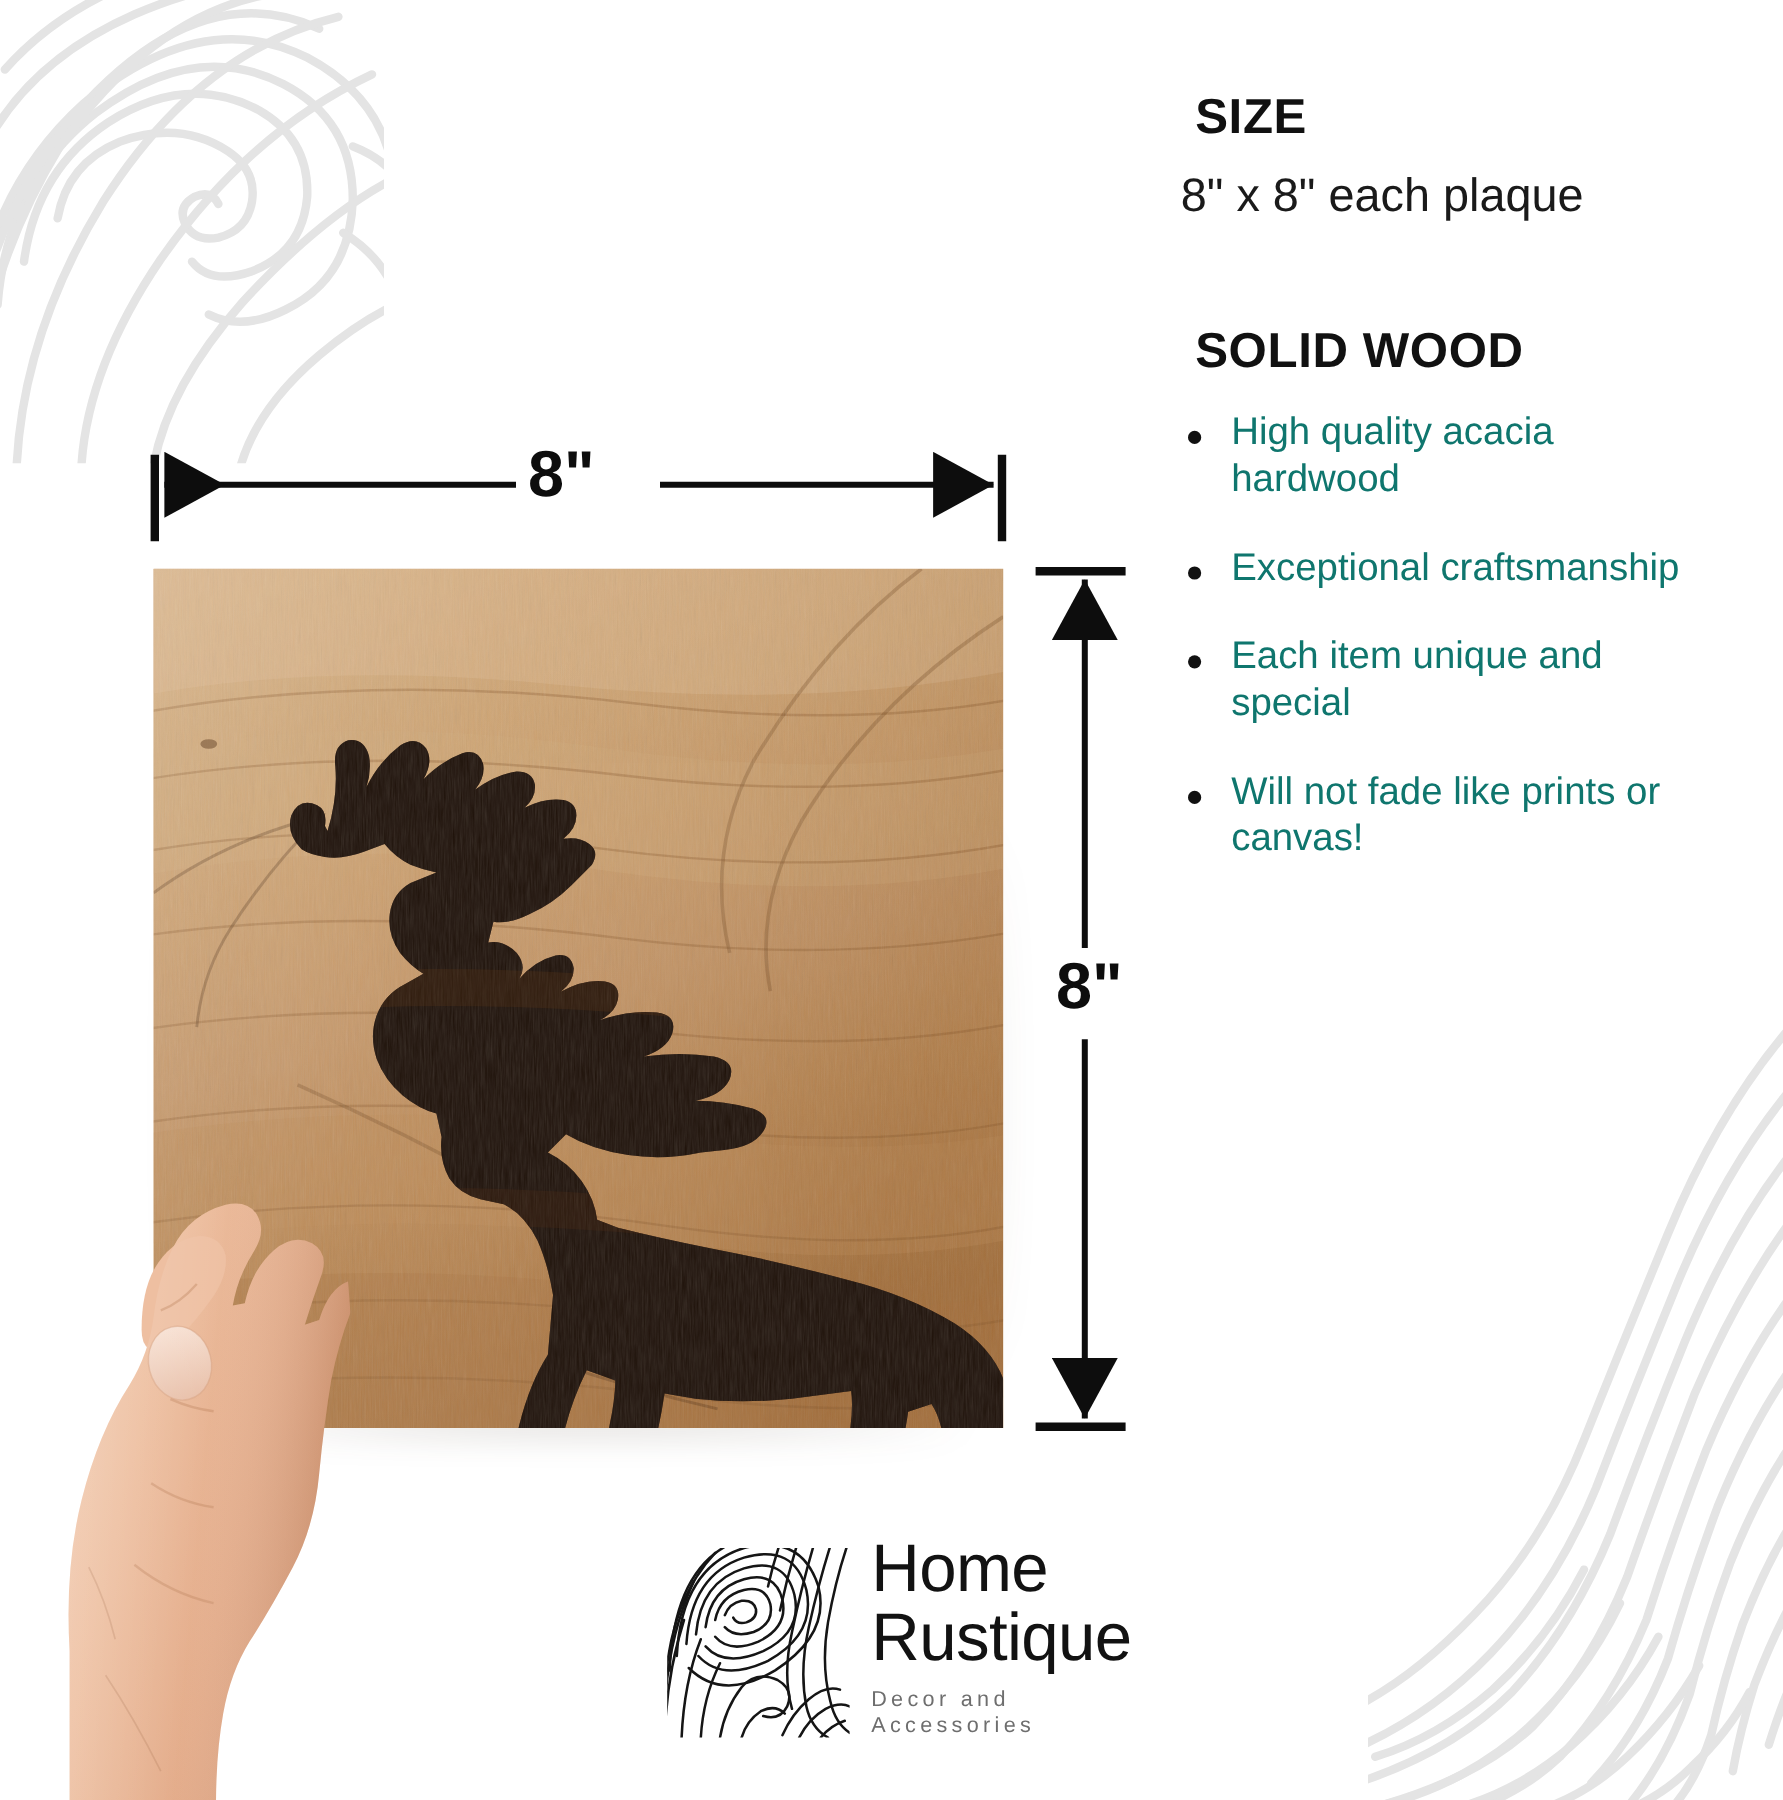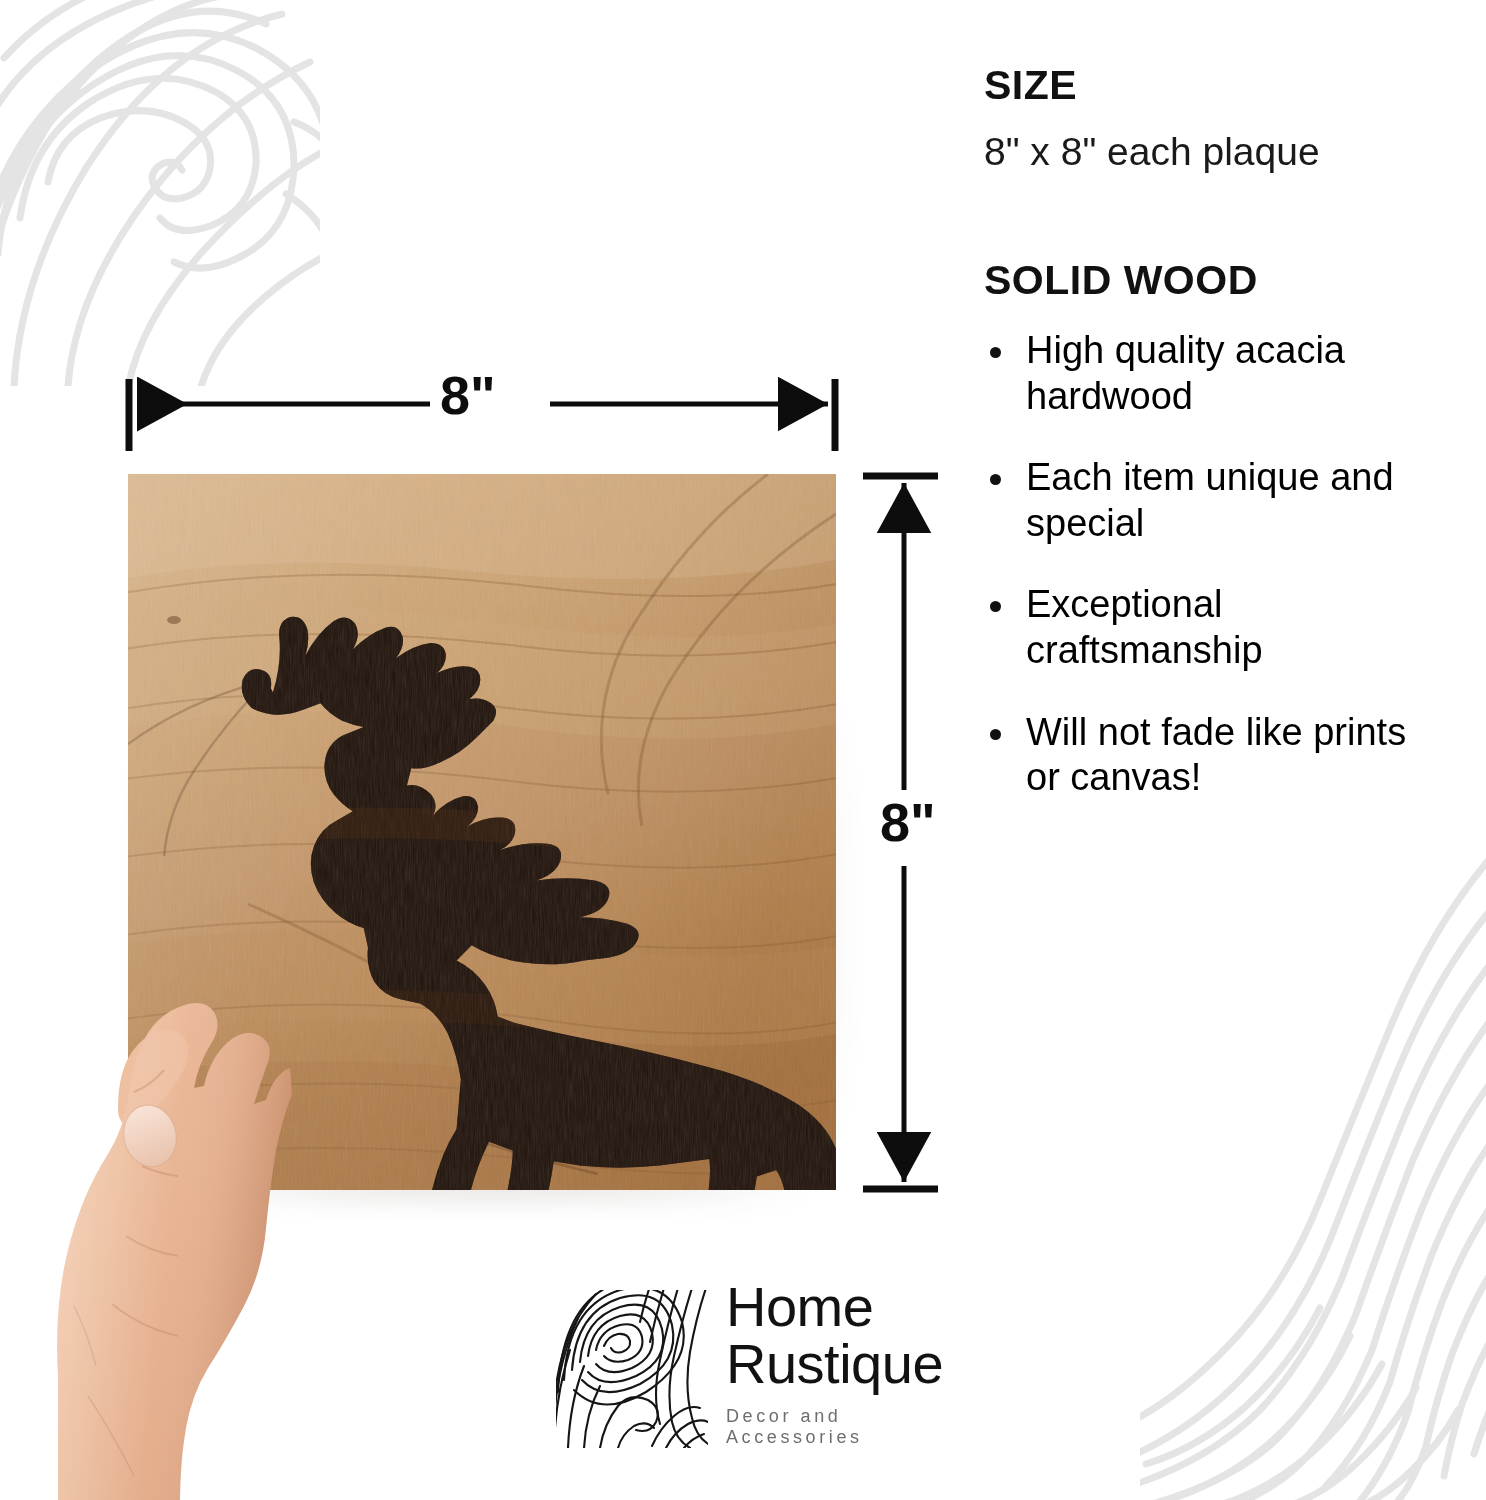--- a/index.html
+++ b/index.html
@@ -81,21 +81,21 @@
     left: 984px;
     top: 64px;
     width: 460px;
   }
   .info-heading {
     font-family: "Liberation Sans", sans-serif;
     font-weight: 700;
     font-size: 41px;
     letter-spacing: 0.5px;
     color: #111111;
-    margin: 0;
+    margin: 12px;
     line-height: 1.05;
   }
   .info-sub {
     font-family: "Liberation Sans", sans-serif;
     font-weight: 400;
     font-size: 39px;
     color: #1a1a1a;
     margin: 22px 0 0 0;
     line-height: 1.18;
   }
@@ -104,23 +104,23 @@
     list-style: none;
     margin: 26px 0 0 0;
     padding: 0;
   }
   ul.bullets li {
     position: relative;
     padding-left: 42px;
     margin-bottom: 36px;
     font-family: "Liberation Sans", sans-serif;
     font-weight: 400;
-    font-size: 38px;
+    font-size: 32px;
     line-height: 1.20;
-    color: #000000;
+    color: #0f766e;
   }
   ul.bullets li:last-child { margin-bottom: 0; }
   ul.bullets li::before {
     content: "";
     position: absolute;
     left: 6px;
     top: 19px;
     width: 11px;
     height: 11px;
     border-radius: 50%;
@@ -489,22 +489,22 @@
   <div id="info-col">
 
     <h2 class="info-heading">SIZE</h2>
 
     <p class="info-sub">8" x 8" each plaque</p>
 
     <h2 class="info-heading" id="solid-wood-heading">SOLID WOOD</h2>
 
     <ul class="bullets">
       <li>High quality acacia hardwood</li>
+      <li>Exceptional craftsmanship</li>
       <li>Each item unique and special</li>
-      <li>Exceptional craftsmanship</li>
       <li>Will not fade like prints or canvas!</li>
     </ul>
   </div>
 
   <div id="brand">
 
     <svg id="brand-mark" viewBox="0 0 152 158" aria-hidden="true">
       <g fill="none" stroke="#151515" stroke-width="2.1" stroke-linecap="round">
         <path d="M48 56 Q52 46 62 44 Q72 43 74 51 Q75 59 66 62 Q58 64 55 58"></path>
         <path d="M40 60 Q44 40 64 35 Q82 31 86 47 Q89 63 72 70 Q56 75 48 66"></path>

